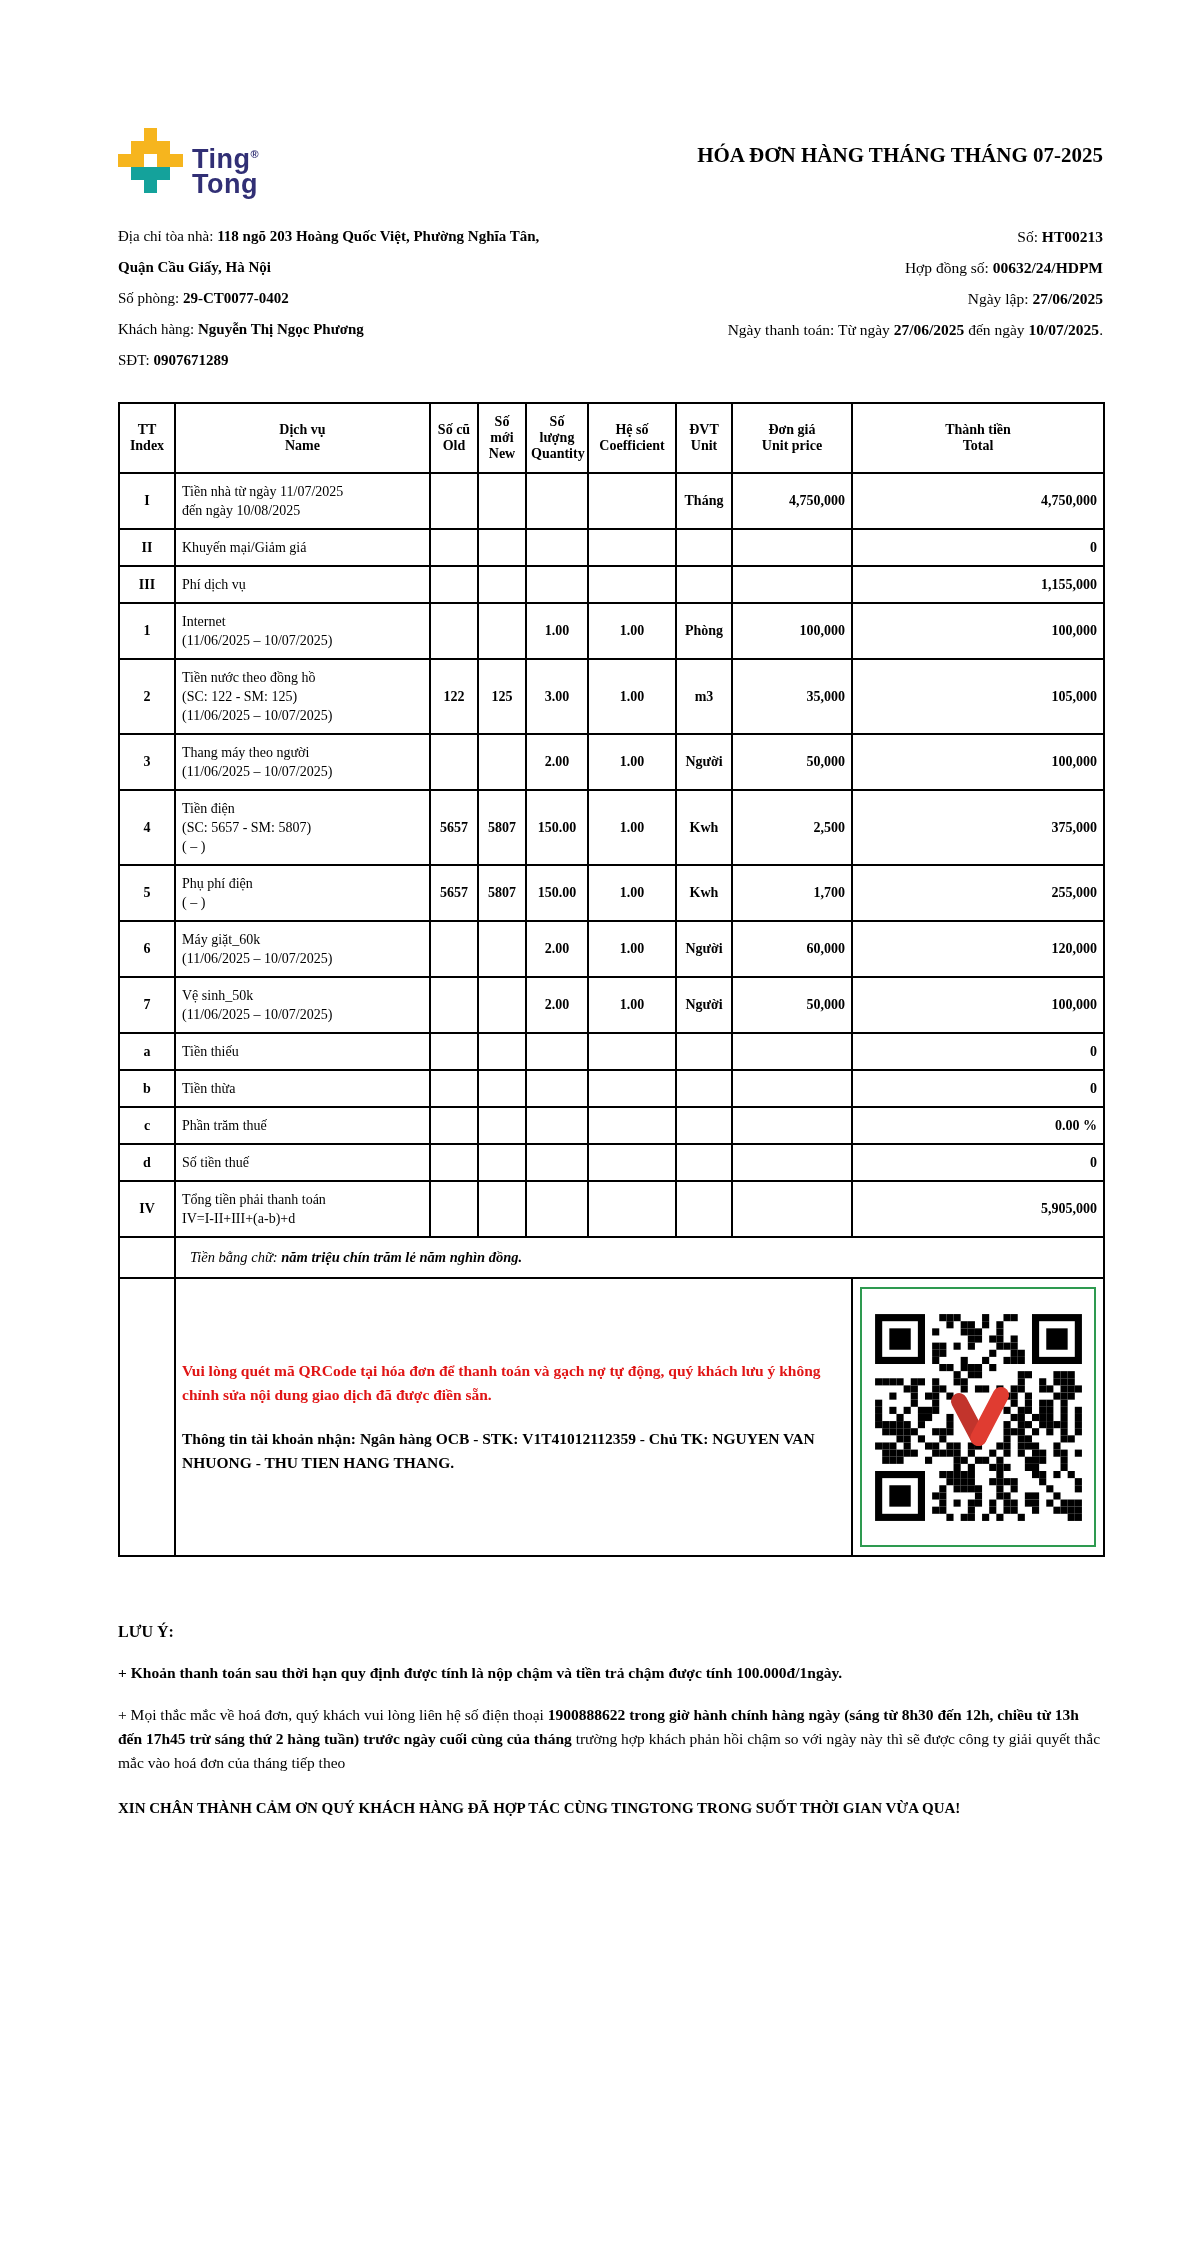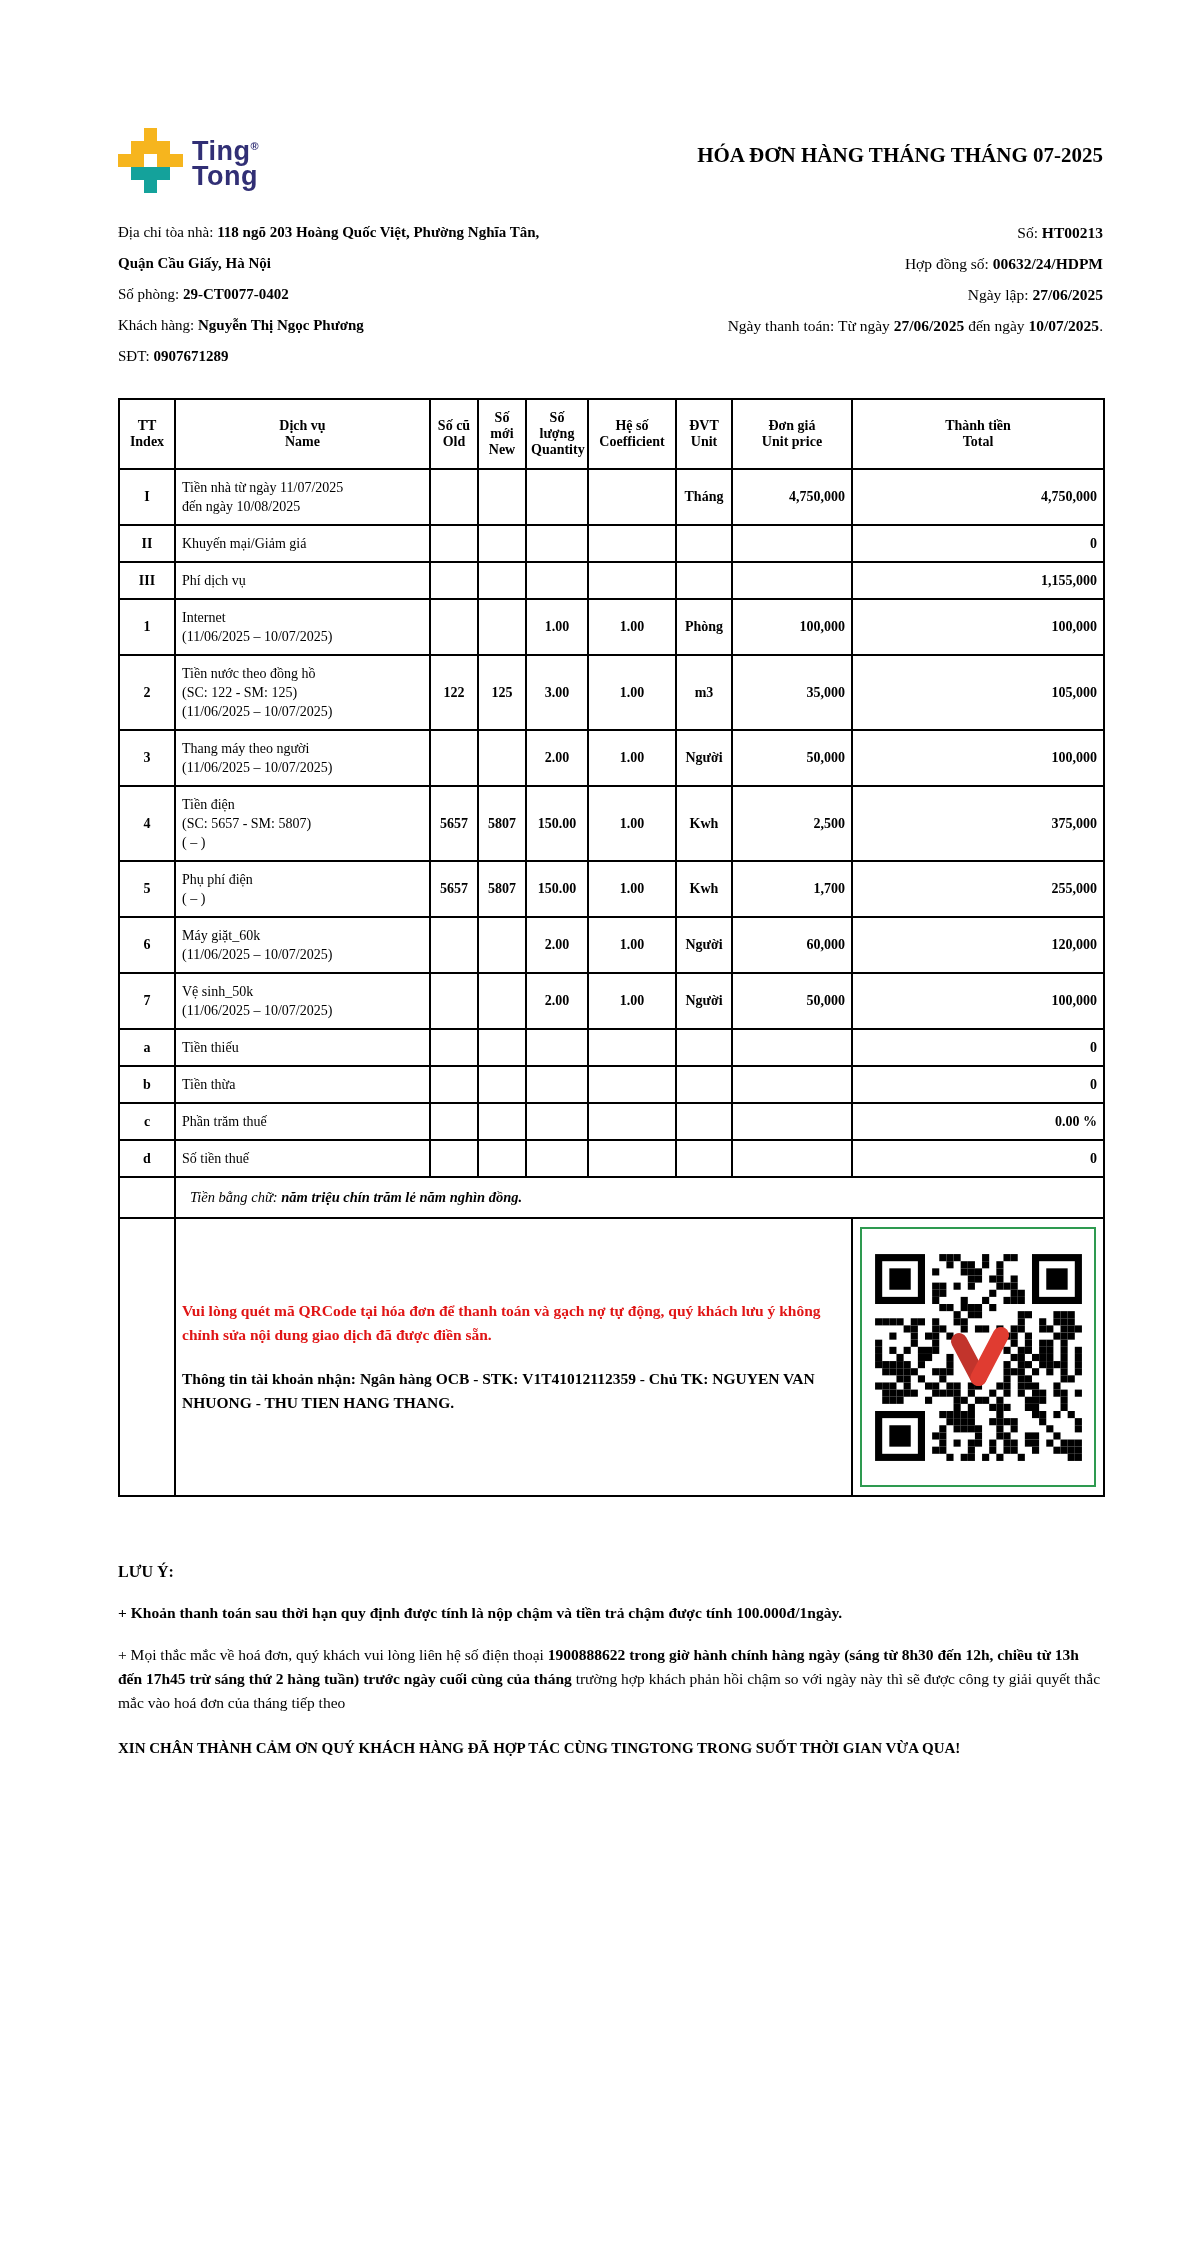--- a/index.html
+++ b/index.html
@@ -12,21 +12,21 @@
     width:1200px;height:2259px;background:#fff;color:#000;
     font-family:"Liberation Serif",serif;
     padding:128px 97px 0 118px;position:relative;overflow:hidden;
   }
   
   .header{display:flex;justify-content:space-between;align-items:flex-start;}
   .logo{display:flex;gap:9px;align-items:flex-start;}
   .logo-grid{display:grid;grid-template-columns:repeat(5,13px);grid-auto-rows:13px;}
   .logo-grid .px{width:13px;height:13px;}
   .logo-text{font-family:"Liberation Sans",sans-serif;font-weight:bold;color:var(--navy);
-    font-size:27px;line-height:25px;letter-spacing:.5px;margin-top:6px;}
+    font-size:27px;line-height:25px;letter-spacing:.5px;margin-top:14px;}
   .logo-text sup{font-size:11px;}
   .doc-title{width:640px;text-align:right;font-weight:bold;font-size:21px;line-height:1.45;margin-top:12px;}
   
   .info-row{display:flex;justify-content:space-between;margin-top:24px;}
   .info-left{font-size:15px;line-height:31px;max-width:500px;}
   .info-right{font-size:15.5px;line-height:31px;text-align:right;max-width:480px;}
   
   table.invoice{border-collapse:collapse;width:985px;margin-top:26px;table-layout:fixed;font-size:14px;}
   table.invoice th,table.invoice td{border:2px solid #000;padding:8px 6px;vertical-align:middle;overflow:hidden;}
   table.invoice th{font-size:14px;padding:10px 4px;}
@@ -343,20 +343,34 @@
           <td class="c-name">
             <div>Số tiền thuế</div>
           </td>
           <td class="c-mid"></td>
           <td class="c-mid"></td>
           <td class="c-mid"></td>
           <td class="c-mid"></td>
           <td class="c-mid"></td>
           <td class="c-num"></td>
           <td class="c-num">0</td>
+        </tr>
+        <tr>
+          <td class="c-tt">IV</td>
+          <td class="c-name">
+            <div>Tổng tiền phải thanh toán</div>
+            <div>IV=I-II+III+(a-b)+d</div>
+          </td>
+          <td class="c-mid"></td>
+          <td class="c-mid"></td>
+          <td class="c-mid"></td>
+          <td class="c-mid"></td>
+          <td class="c-mid"></td>
+          <td class="c-num"></td>
+          <td class="c-num">5,905,000</td>
         </tr>
       </tbody>
     <tbody>
       <tr class="words-row">
         <td class="c-tt"></td>
         <td colspan="8">
           <span>Tiền bằng chữ: </span><b>năm triệu chín trăm lẻ năm nghìn đồng.</b>
         </td>
       </tr>
       <tr class="qr-row">

